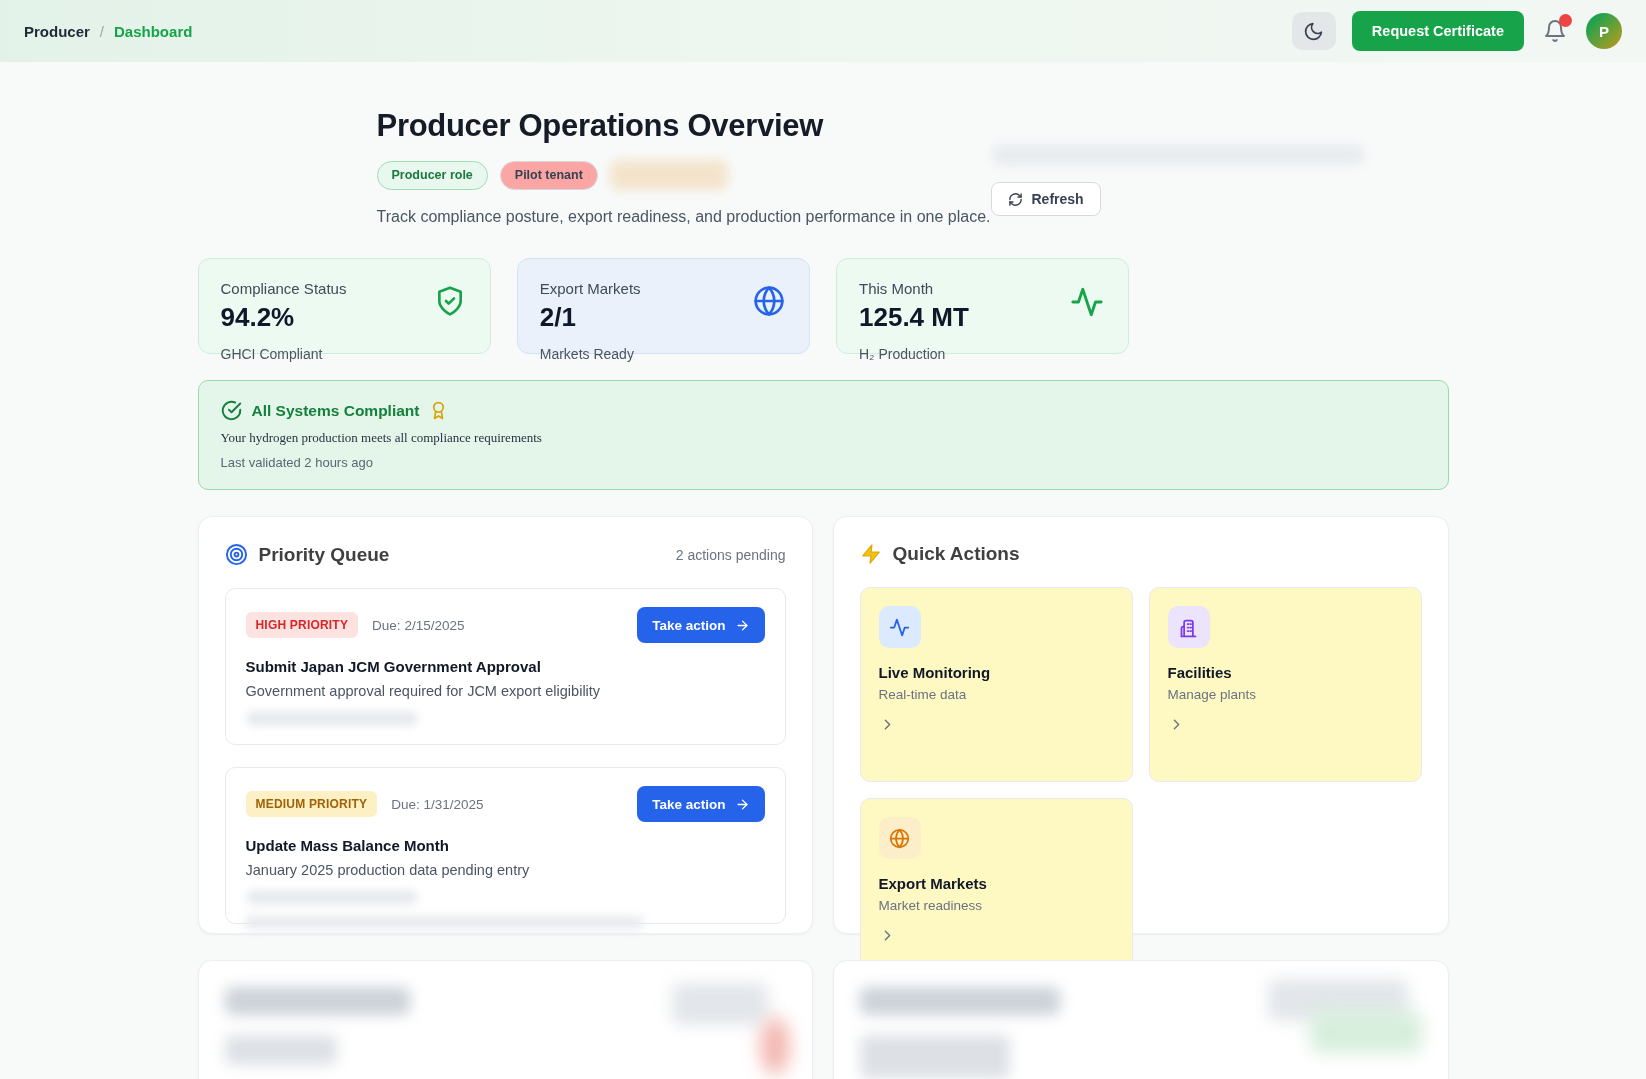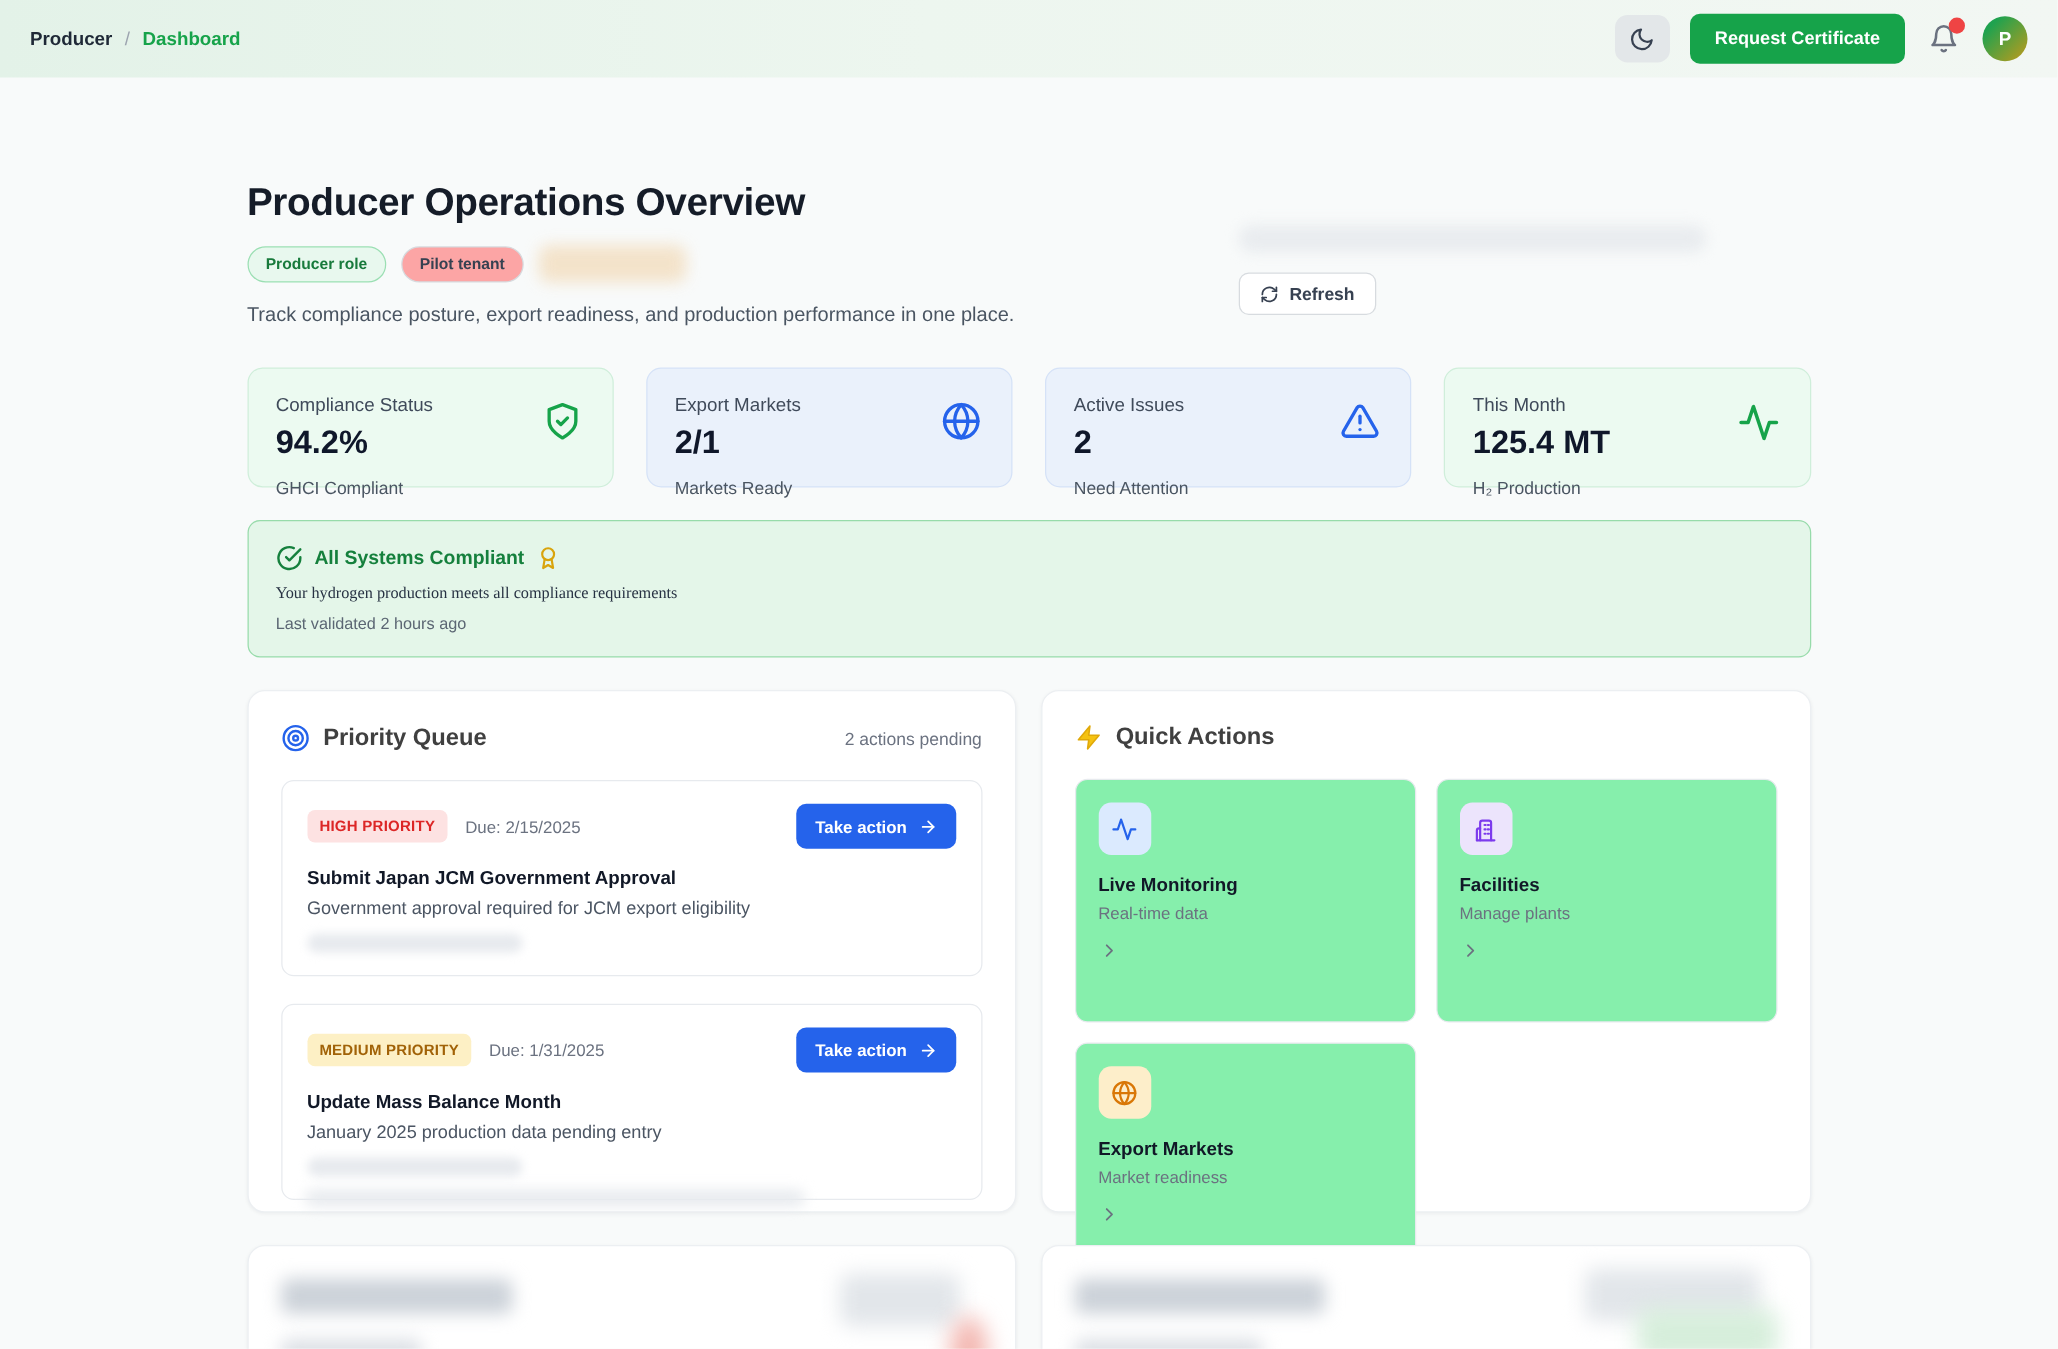--- a/index.html
+++ b/index.html
@@ -36,21 +36,21 @@
   .avatar {
     width:36px; height:36px; border-radius:50%;
     background:linear-gradient(135deg,#1fa24f 20%,#b89b1e 95%);
     color:#fff; font-size:15px; font-weight:700;
     display:flex; align-items:center; justify-content:center; cursor:pointer;
   }
 
   
   .container { width:1251px; margin:0 auto; padding-top:46px; }
 
-  .title-row { display:flex; justify-content:space-between; align-items:flex-start;margin-top:36px; }
+  .title-row { display:flex; justify-content:flex-end; align-items:flex-start; }
   .page-title { font-size:31px; font-weight:800; color:#151c28; letter-spacing:-.3px; }
   .badge-row { display:flex; align-items:center; gap:12px; margin-top:16px; }
   .pill {
     height:29px; padding:0 14px; border-radius:999px;
     display:inline-flex; align-items:center; font-size:12.5px; font-weight:700;
   }
   .pill-green { background:#e8f8ee; border:1px solid #9bdfb3; color:#187a3c; }
   .pill-neutral { background:#fca5a5; border:1px solid #d6dade; color:#374151; }
   .blob { background:#e7eaee; filter:blur(6px); border-radius:8px; }
   .blob-tan { width:118px; height:30px; background:#f3dfc2; opacity:.85; }
@@ -109,21 +109,21 @@
     background:#2563eb; color:#fff; font-size:13.5px; font-weight:700;
     font-family:inherit; display:inline-flex; align-items:center; gap:9px; cursor:pointer;
   }
   .pq-title { margin-top:15px; font-size:15px; font-weight:700; color:#111827; }
   .pq-desc { margin-top:8px; font-size:14.5px; color:#4b5563; }
   .pq-blob { margin-top:12px; width:172px; height:15px; filter:blur(4px); }
   .pq-blob-wide { position:absolute; left:18px; bottom:-6px; width:400px; height:13px; filter:blur(5px); }
 
   
   .qa-grid { margin-top:22px; display:grid; grid-template-columns:1fr 1fr; gap:16px; }
-  .qa-tile { border:1px solid #e7eaee; border-radius:10px; padding:18px; height:195px; cursor:pointer; background:#86efac; }
+  .qa-tile { border:1px solid #e7eaee; border-radius:10px; padding:18px; height:195px; cursor:pointer; background:#fef9c3; }
   .qa-icon { width:42px; height:42px; border-radius:10px; display:flex; align-items:center; justify-content:center; }
   .qa-icon-blue { background:#dbeafe; color:#2563eb; }
   .qa-icon-green { background:#d9f5e3; color:#16a34a; }
   .qa-icon-purple { background:#ece4fc; color:#7c3aed; }
   .qa-icon-amber { background:#fdeeca; color:#d97706; }
   .qa-title { margin-top:16px; font-size:15px; font-weight:700; color:#111827; }
   .qa-sub { margin-top:6px; font-size:13.5px; color:#6b7280; }
   .qa-chevron { margin-top:14px; color:#6b7280; }
 
   
@@ -217,32 +217,20 @@
       <div class="stat-sub">Markets Ready</div>
       <span class="stat-icon">
         <svg width="32" height="32" viewBox="0 0 24 24" fill="none" stroke="#2563eb" stroke-width="2" stroke-linecap="round" stroke-linejoin="round">
             <circle cx="12" cy="12" r="10"></circle>
             <path d="M2 12h20"></path>
             <path d="M12 2a15.3 15.3 0 0 1 4 10 15.3 15.3 0 0 1-4 10 15.3 15.3 0 0 1-4-10 15.3 15.3 0 0 1 4-10z"></path>
           </svg>
       </span>
     </div>
 
-    <div class="stat-card stat-blue">
-      <div class="stat-label">Active Issues</div>
-      <div class="stat-value">2</div>
-      <div class="stat-sub">Need Attention</div>
-      <span class="stat-icon">
-        <svg width="32" height="32" viewBox="0 0 24 24" fill="none" stroke="#2563eb" stroke-width="2" stroke-linecap="round" stroke-linejoin="round">
-            <path d="m10.29 3.86-8.2 14.14A2 2 0 0 0 3.82 21h16.36a2 2 0 0 0 1.73-3L13.7 3.86a2 2 0 0 0-3.42 0z"></path>
-            <line x1="12" y1="9" x2="12" y2="13"></line>
-            <line x1="12" y1="17" x2="12.01" y2="17"></line>
-          </svg>
-      </span>
-    </div>
 
     <div class="stat-card stat-green">
       <div class="stat-label">This Month</div>
       <div class="stat-value">125.4 MT</div>
       <div class="stat-sub">H₂ Production</div>
       <span class="stat-icon">
         <svg width="34" height="34" viewBox="0 0 24 24" fill="none" stroke="#16a34a" stroke-width="2" stroke-linecap="round" stroke-linejoin="round">
             <polyline points="22 12 18 12 15 21 9 3 6 12 2 12"></polyline>
           </svg>
       </span>

